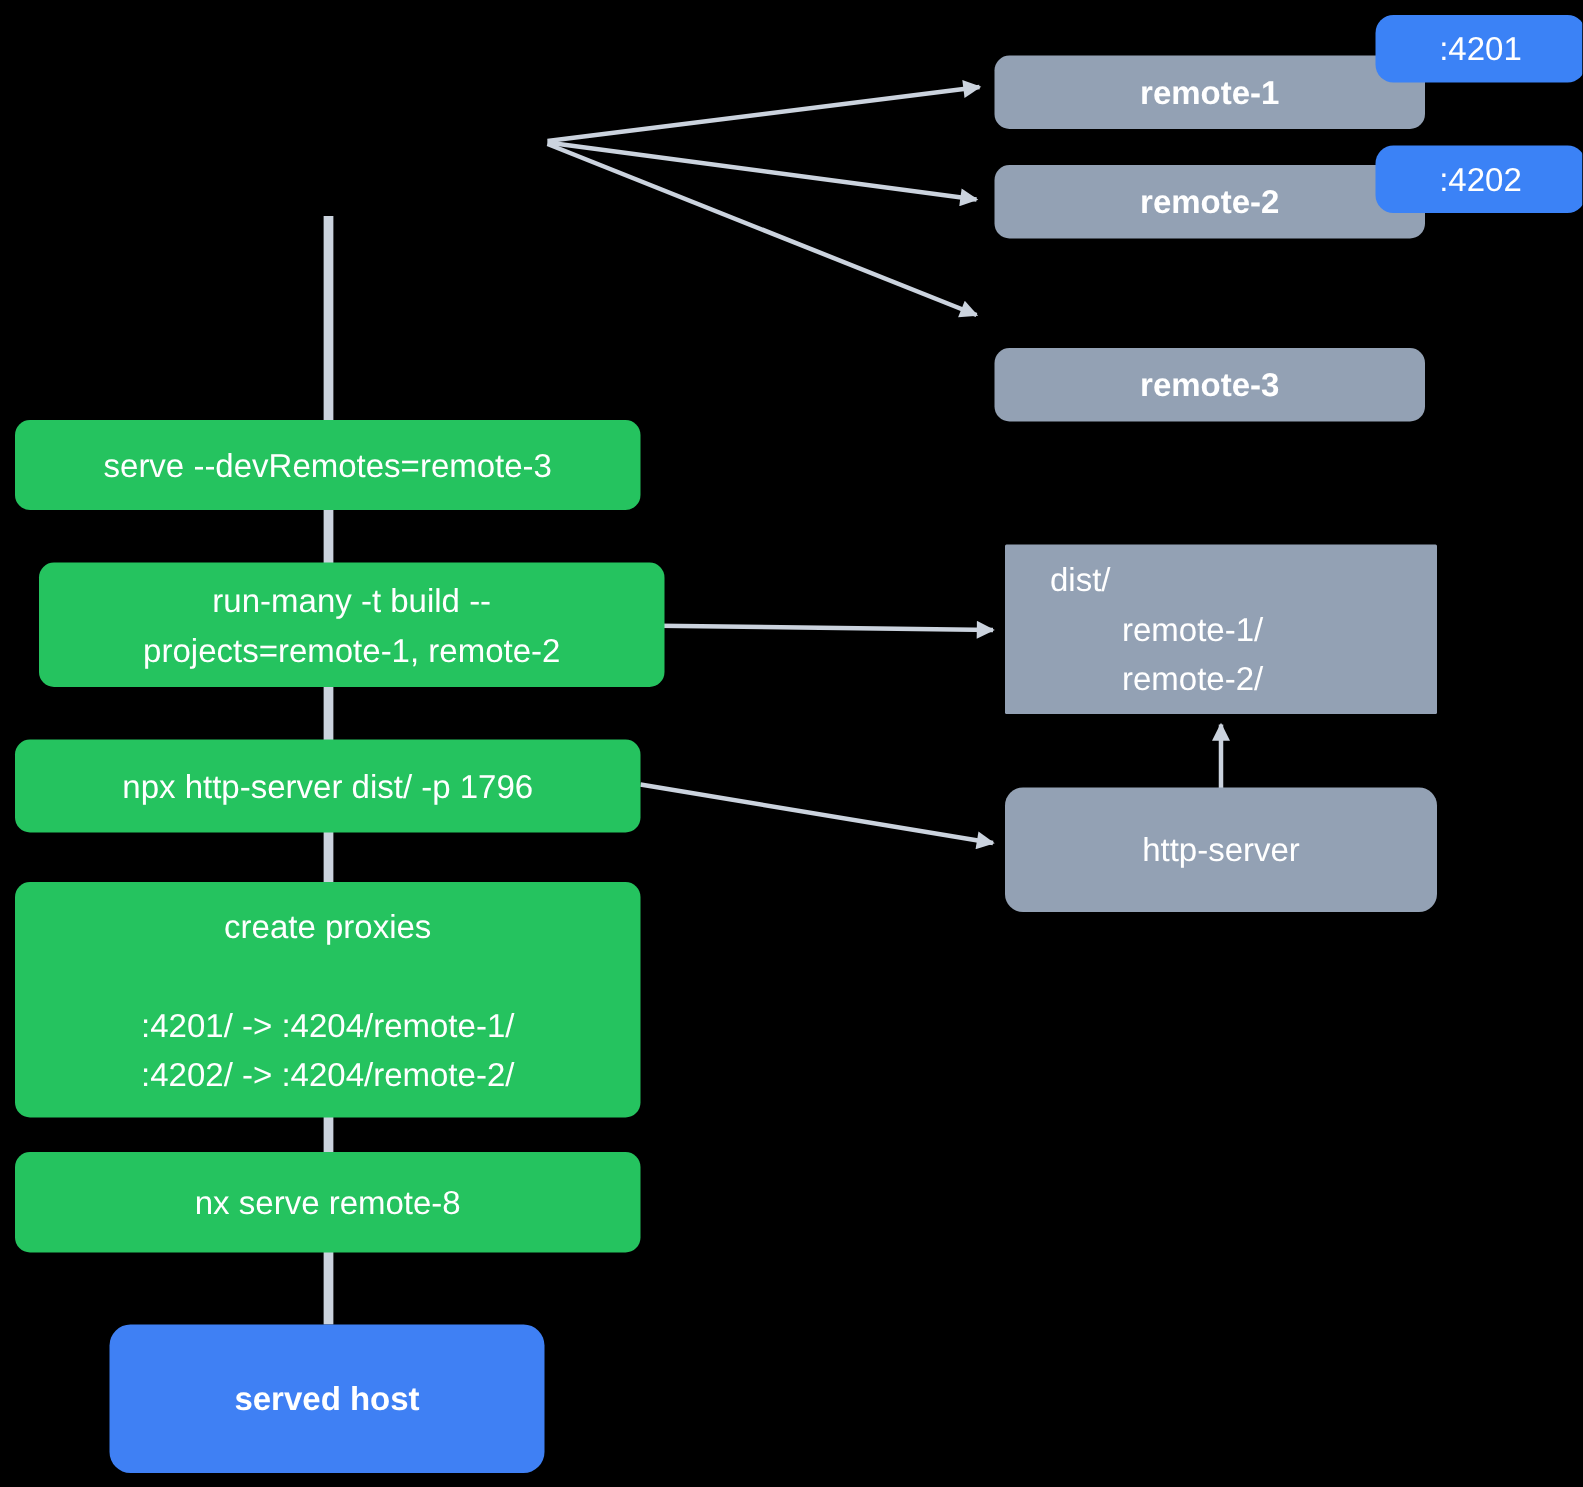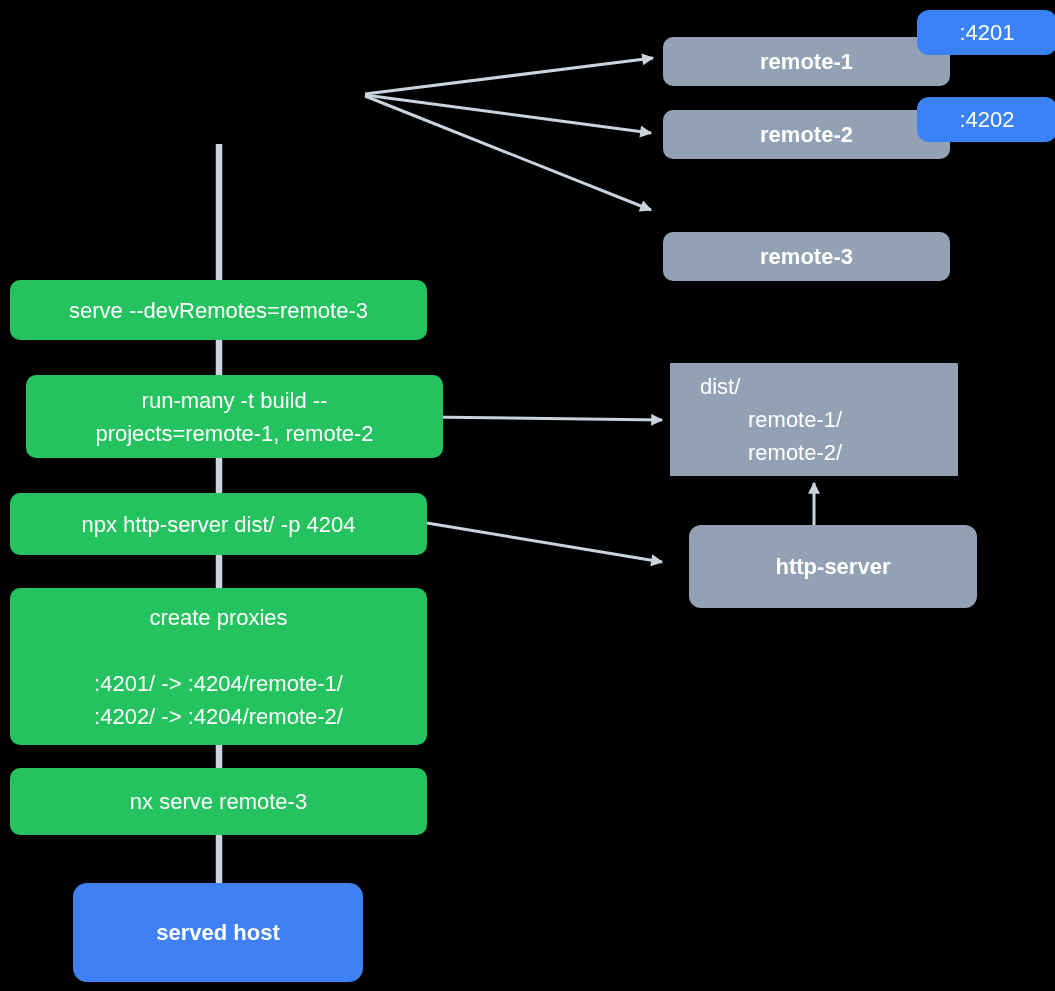--- a/index.html
+++ b/index.html
@@ -90,22 +90,21 @@
     align-items: flex-start;
     padding-left: 30px;
     text-align: left;
   }
   .dist .indent { padding-left: 48px; }
 
   .http-server {
     left: 670px; top: 525px; width: 288px; height: 83px;
     background: var(--remote-fill, #93a1b4);
     border-radius: 12px;
-    font-weight: bold;
-    margin-left: 19px;
+    font-weight: normal;
   }
 
   .served-host {
     left: 73px; top: 883px; width: 290px; height: 99px;
     background: var(--served-fill, #3f80f4);
     border-radius: 14px;
     font-weight: bold;
   }
 </style>
 </head>
@@ -149,32 +148,32 @@
   <div class="node step step-1">
     <div class="box-line">serve --devRemotes=remote-3</div>
   </div>
 
   <div class="node step step-2">
     <div class="box-line">run-many -t build --</div>
     <div class="box-line">projects=remote-1, remote-2</div>
   </div>
 
   <div class="node step step-3">
-    <div class="box-line">npx http-server dist/ -p 4204</div>
+    <div class="box-line">npx http-server dist/ -p 1796</div>
   </div>
 
   <div class="node step step-4">
     <div class="box-line">create proxies</div>
     <div class="box-line"></div>
     <div class="box-line">:4201/ -&gt; :4204/remote-1/</div>
     <div class="box-line">:4202/ -&gt; :4204/remote-2/</div>
   </div>
 
   <div class="node step step-5">
-    <div class="box-line">nx serve remote-3</div>
+    <div class="box-line">nx serve remote-8</div>
   </div>
 
   <div class="node dist">
     <div class="box-line">dist/</div>
     <div class="box-line indent">remote-1/</div>
     <div class="box-line indent">remote-2/</div>
   </div>
 
   <div class="node http-server">
     <span>http-server</span>

